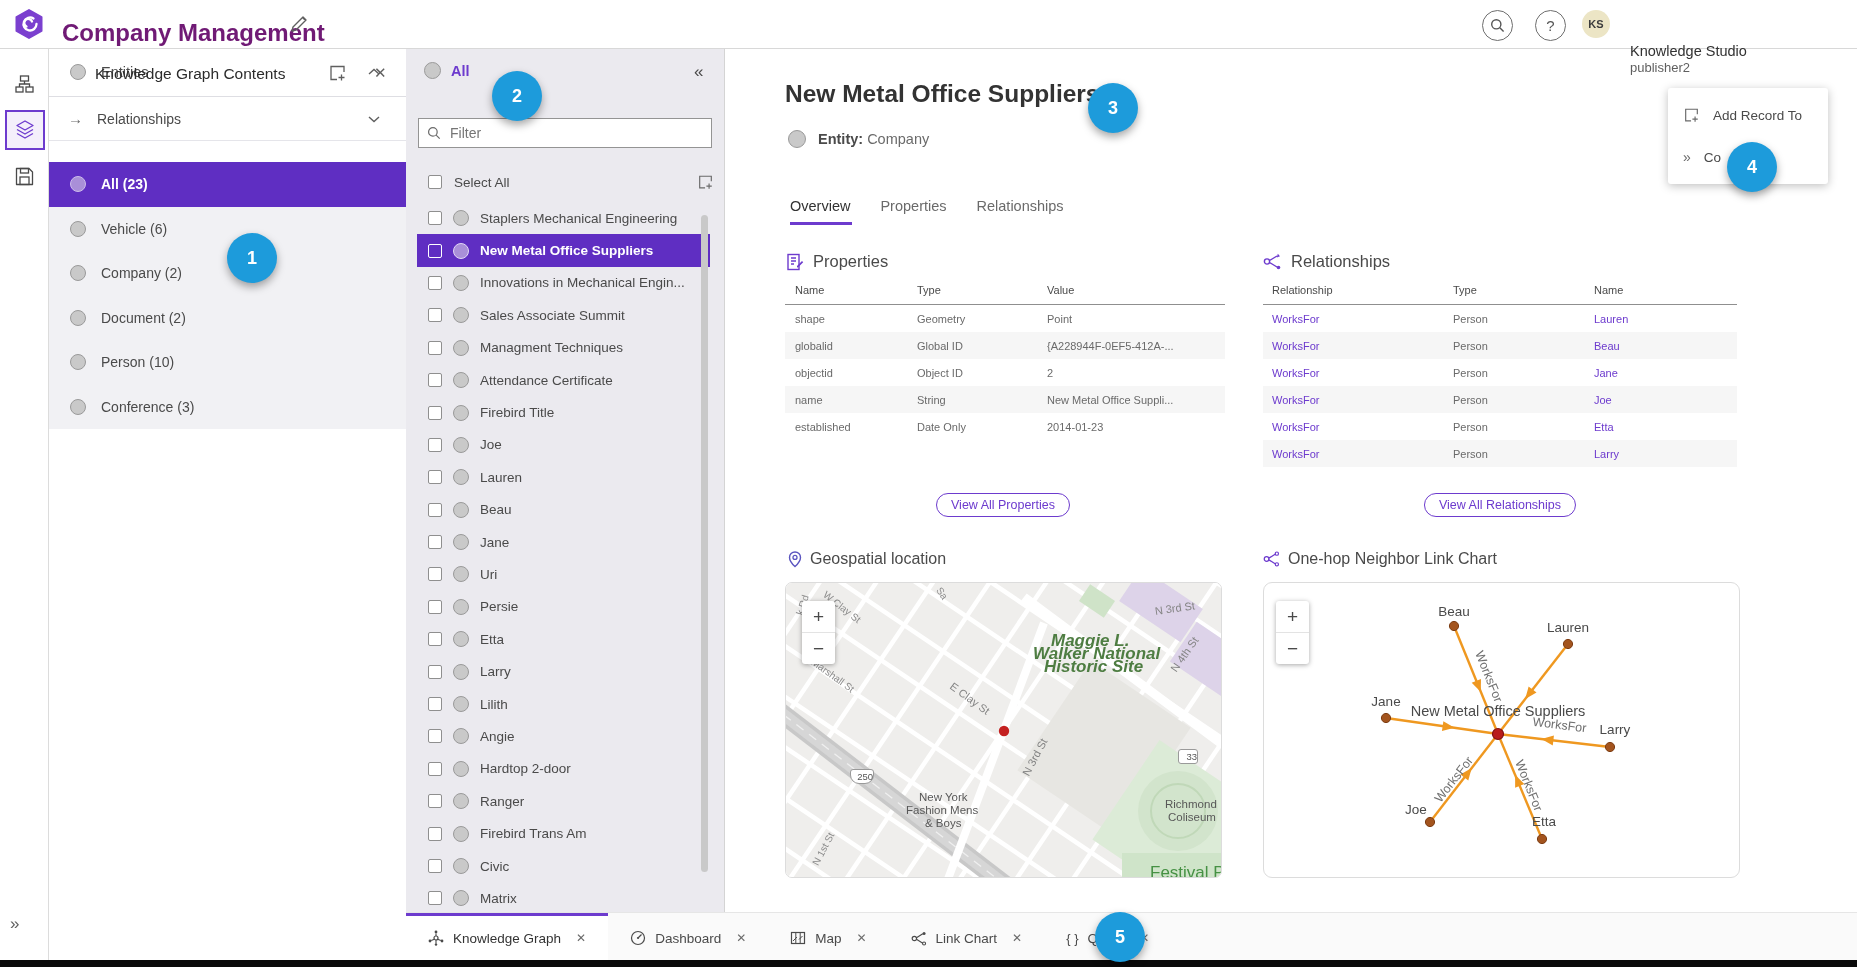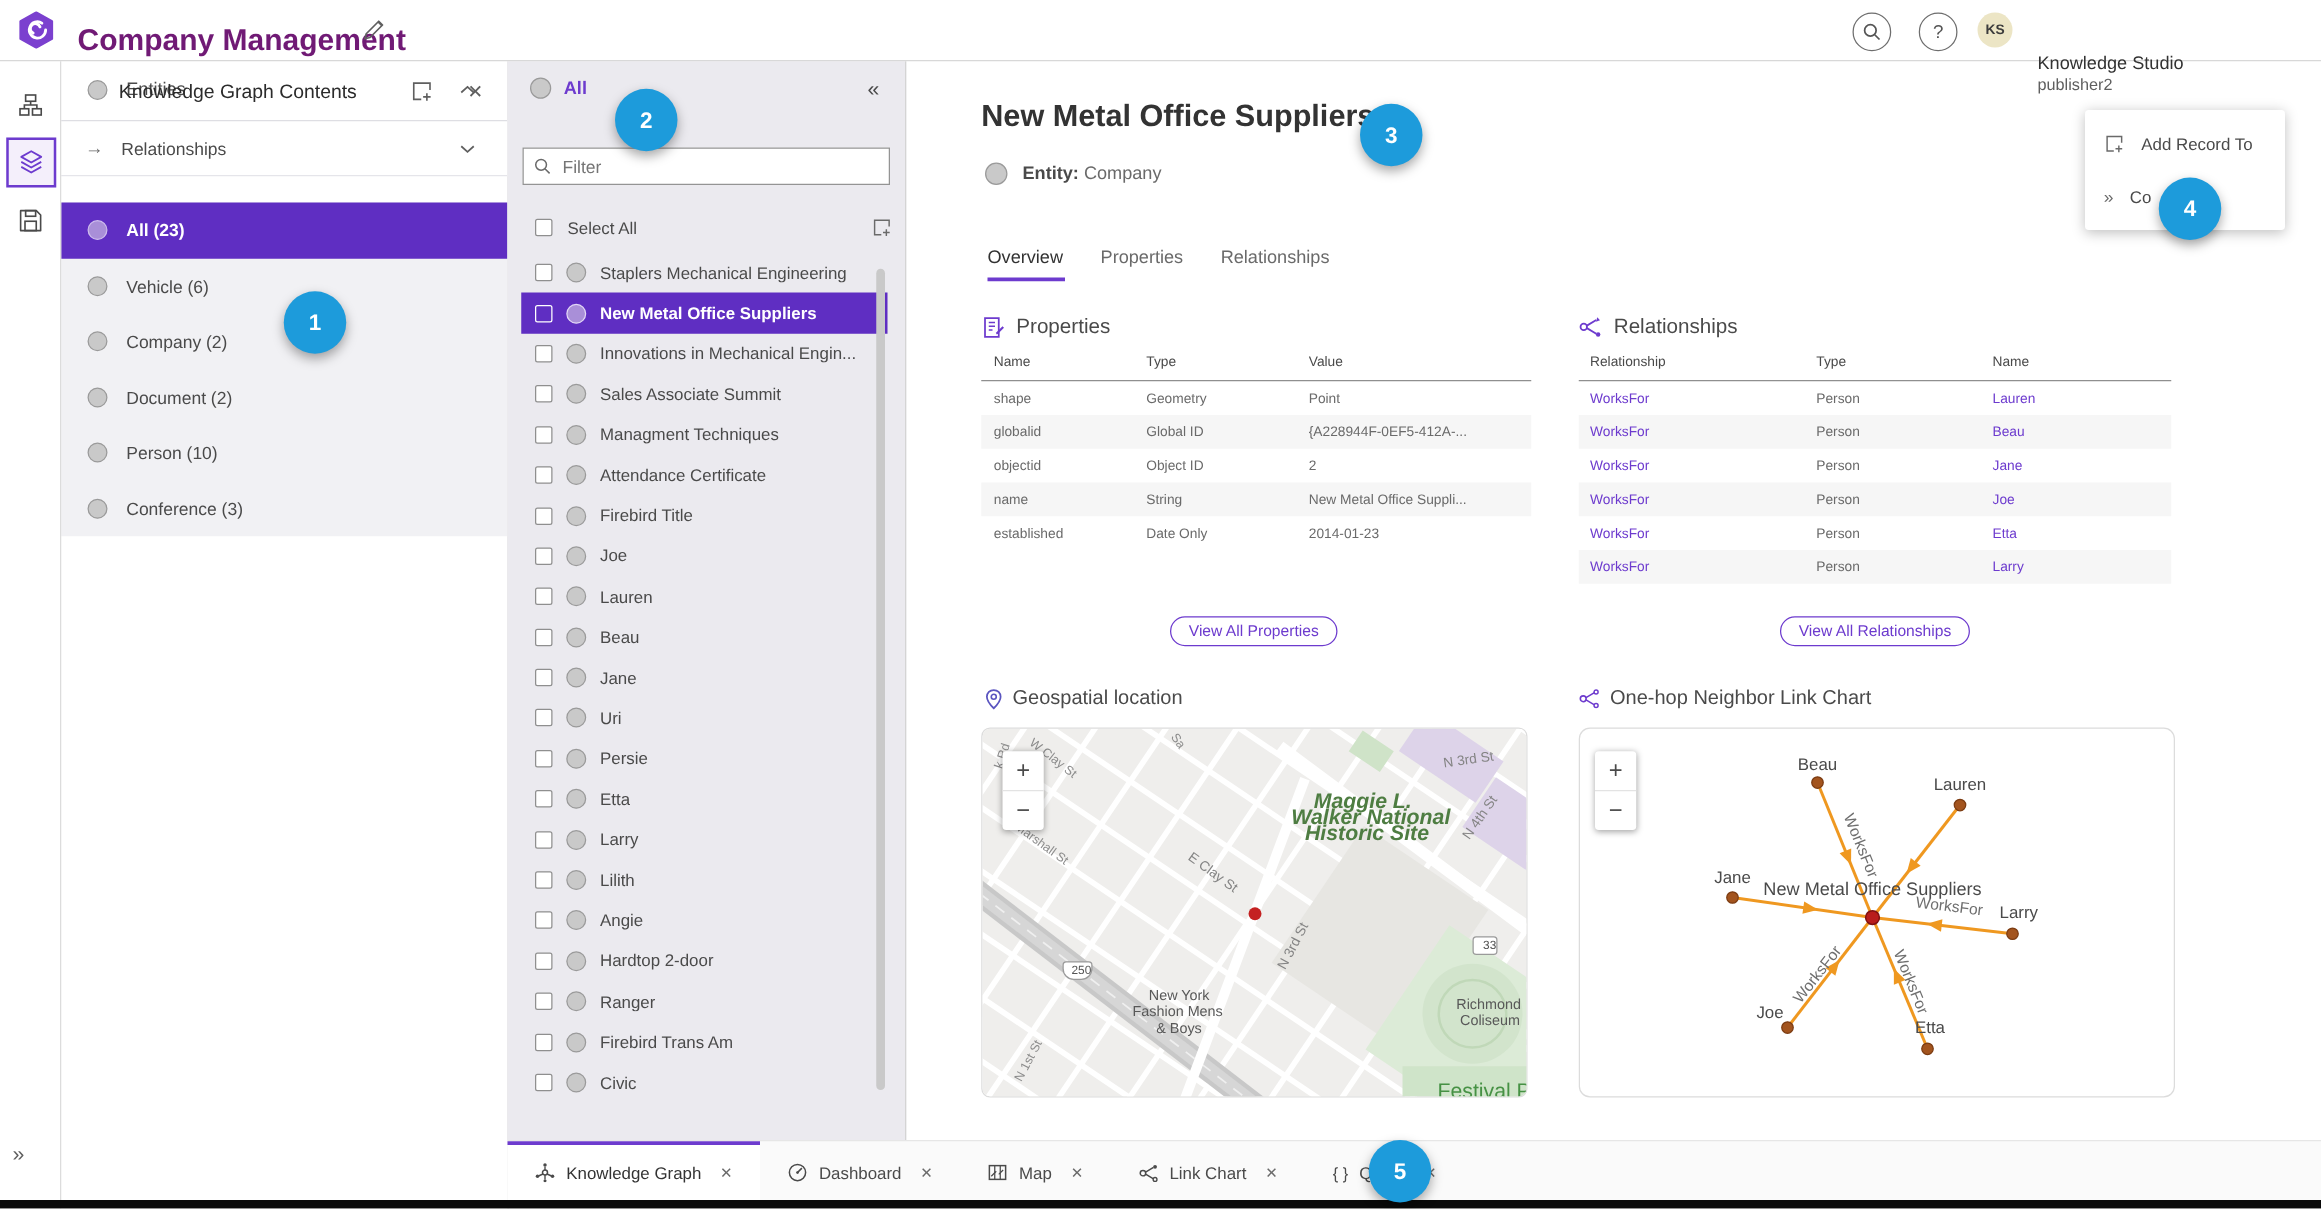--- a/index.html
+++ b/index.html
@@ -360,20 +360,25 @@
   </div>
         <div class="mid-row">
     <span class="cb"></span>
     <span class="circle"></span>
     <span class="lbl">Firebird Trans Am</span>
   </div>
         <div class="mid-row">
     <span class="cb"></span>
     <span class="circle"></span>
     <span class="lbl">Civic</span>
+  </div>
+        <div class="mid-row">
+    <span class="cb"></span>
+    <span class="circle"></span>
+    <span class="lbl">Matrix</span>
   </div>
       </div>
     <div class="abs scrollbar"></div>
   </div>
 
   <div class="abs rectitle">New Metal Office Suppliers</div>
   <div class="abs entrow">
     <span class="ecircle"></span>
     <span><b>Entity:</b>
     <span class="etype">Company</span></span>

